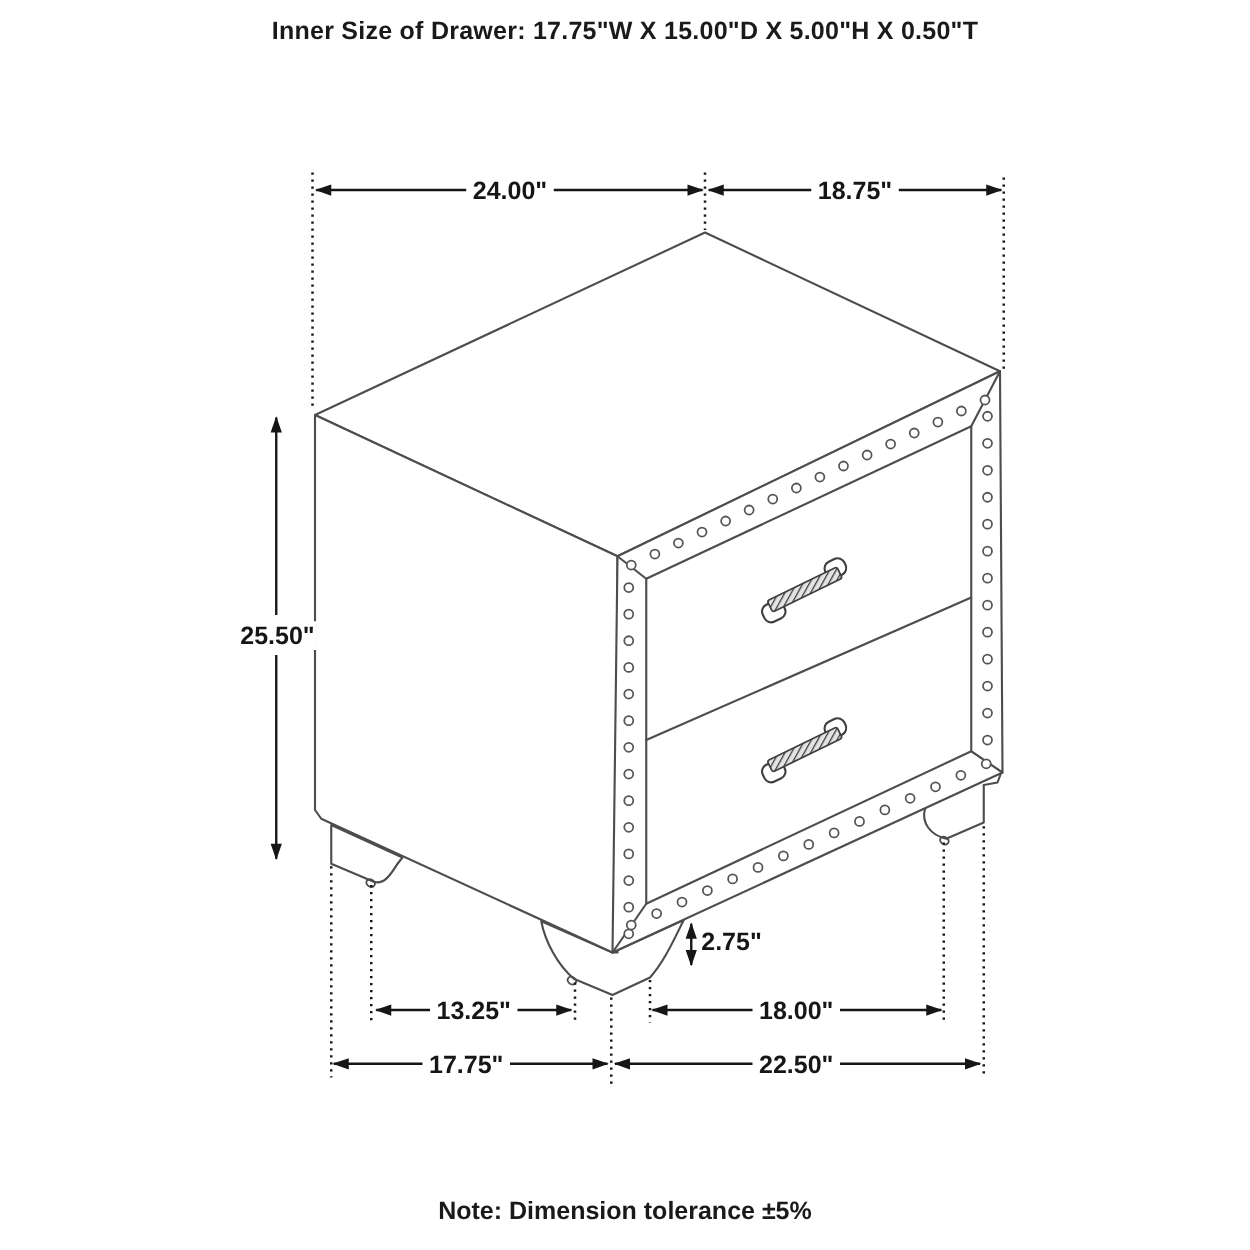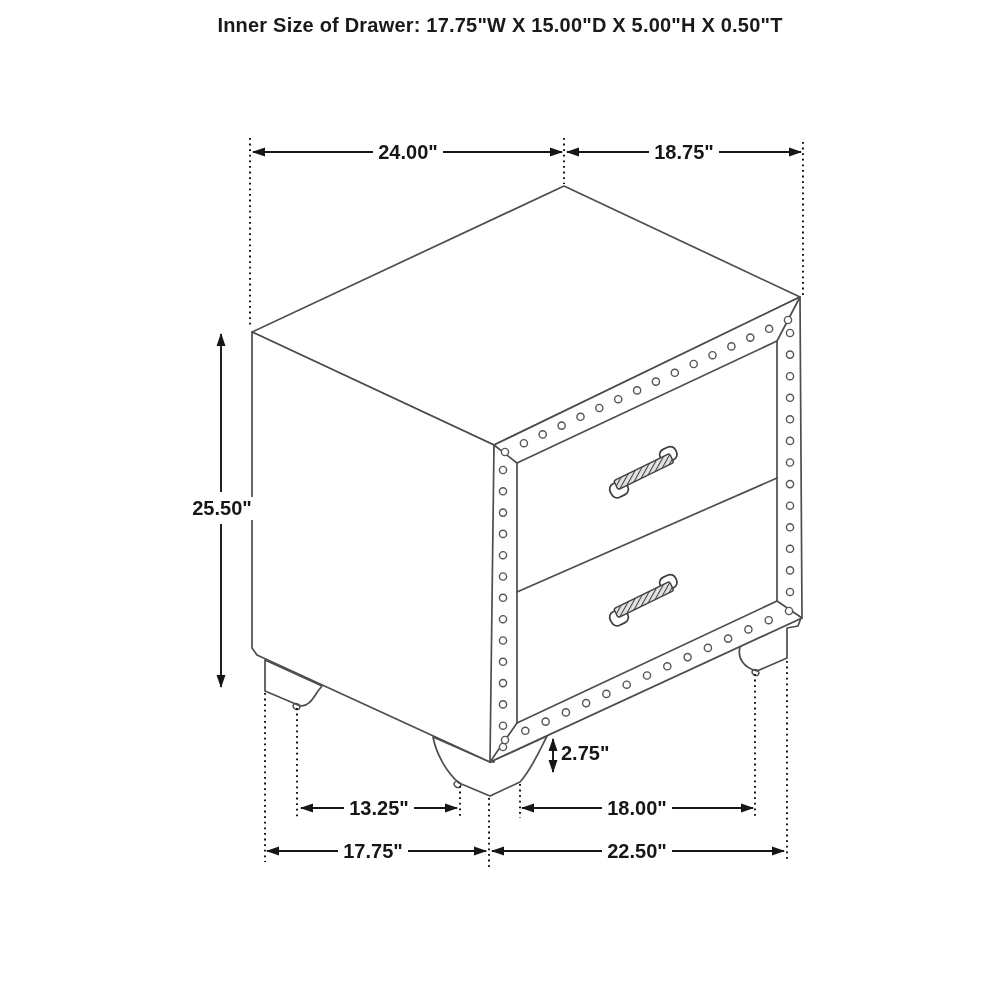--- a/index.html
+++ b/index.html
@@ -208,13 +208,14 @@
 
     <g>
       <line class="dim" x1="492" y1="851" x2="784" y2="851"></line>
       <polygon class="ah" points="491,851 504,846.5 504,855.5"></polygon>
       <polygon class="ah" points="785,851 772,846.5 772,855.5"></polygon>
       <rect class="lblbg" x="602" y="840" width="70" height="22"></rect>
       <text class="dimtext" x="637" y="858" text-anchor="middle">22.50"</text>
     </g>
   </svg>
 
+  <div class="note">Note: Dimension tolerance ±5%</div>
 </div>
 
 </body></html>

